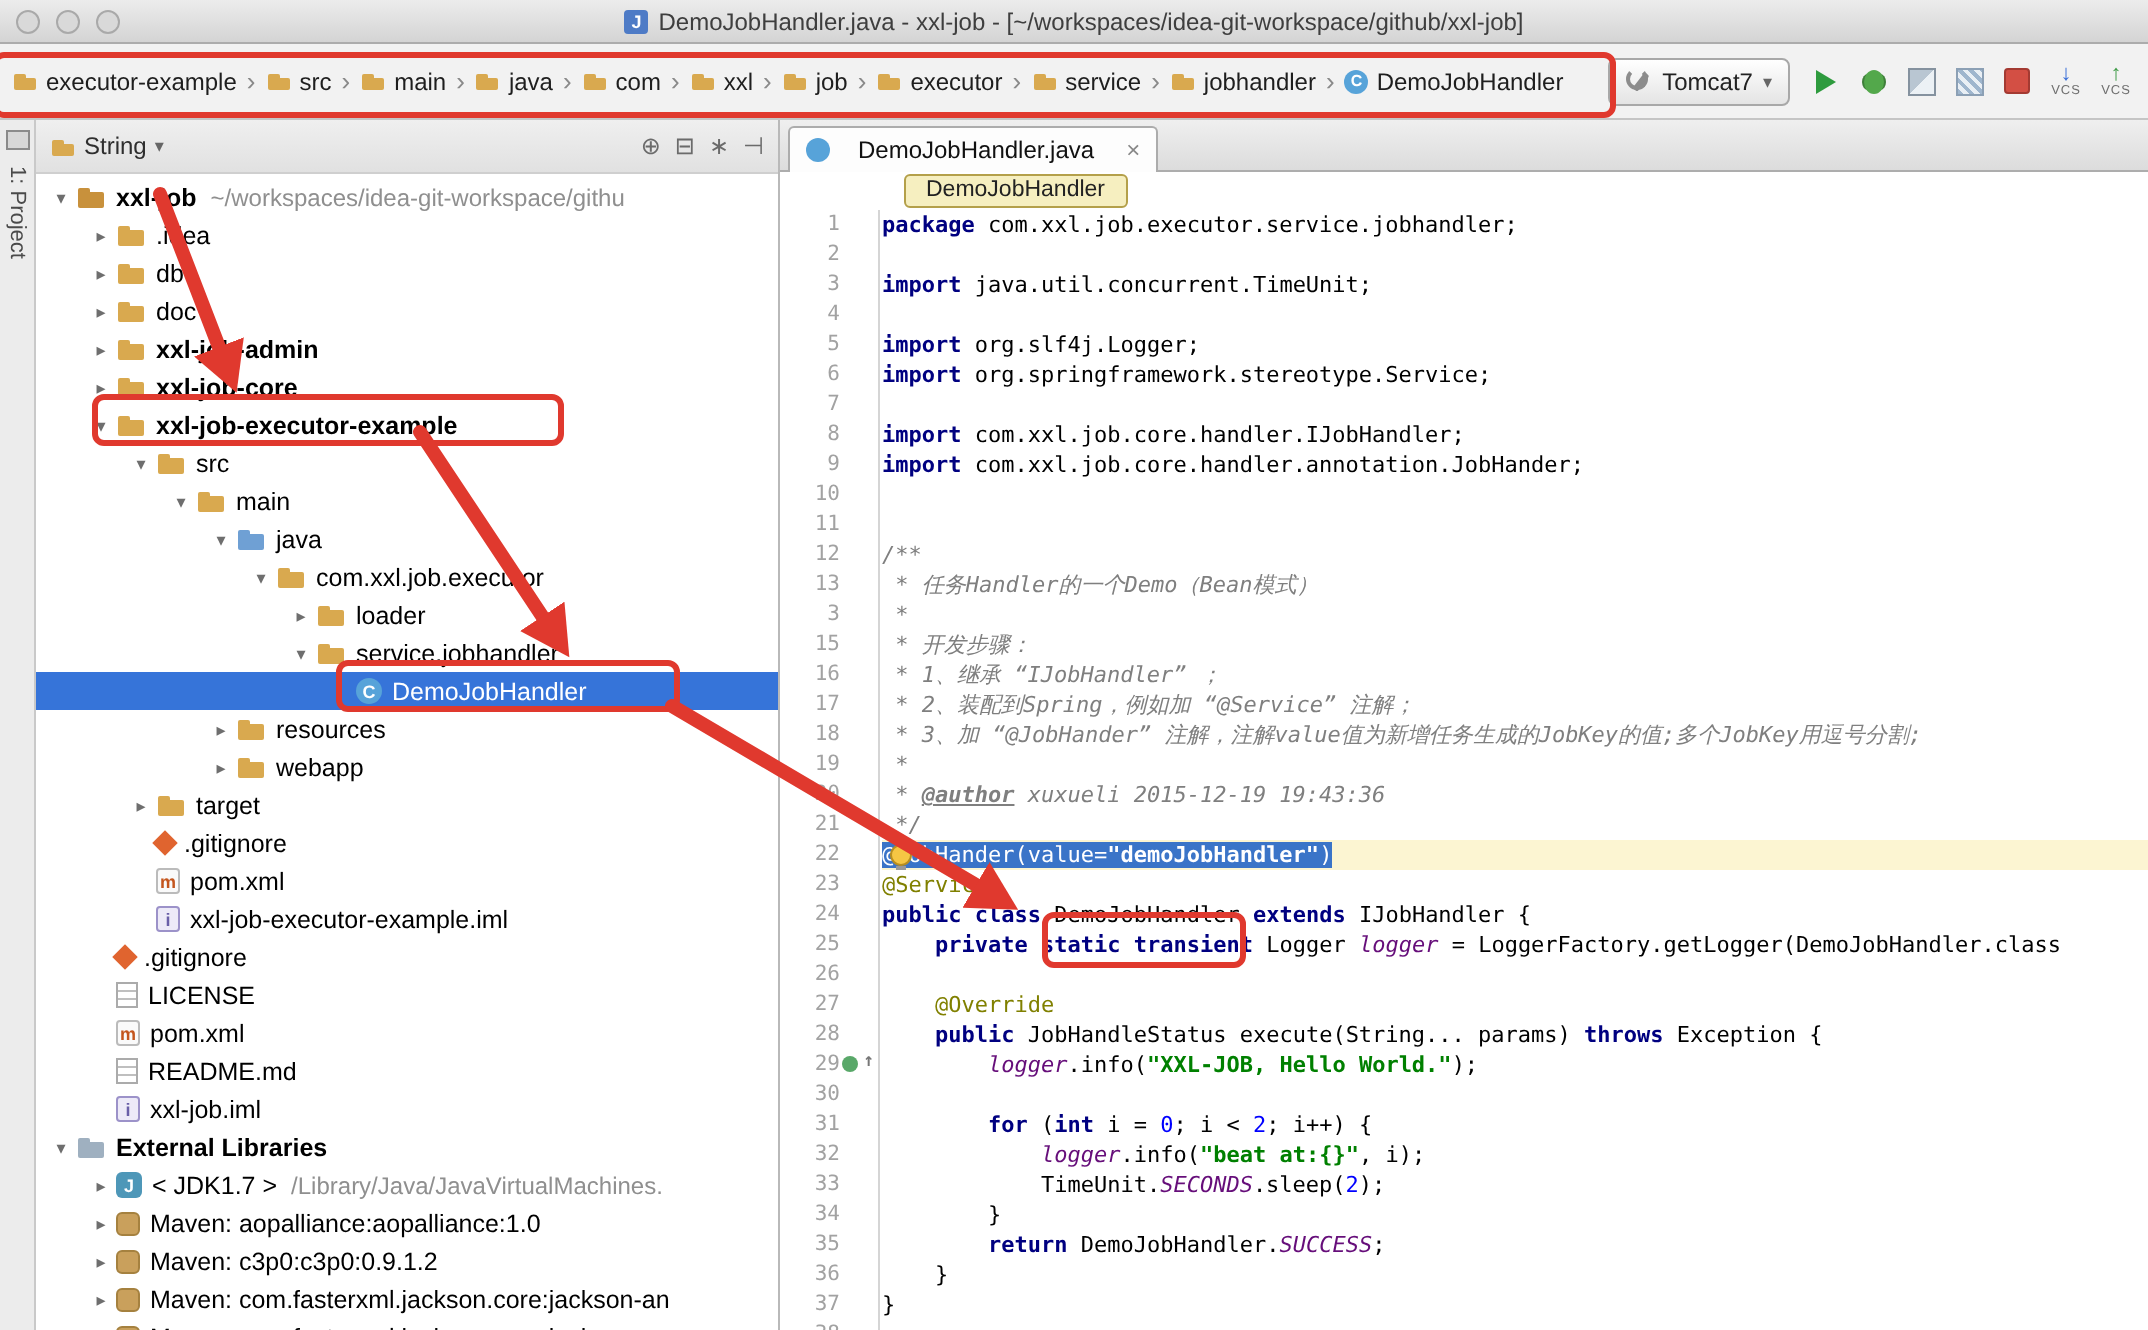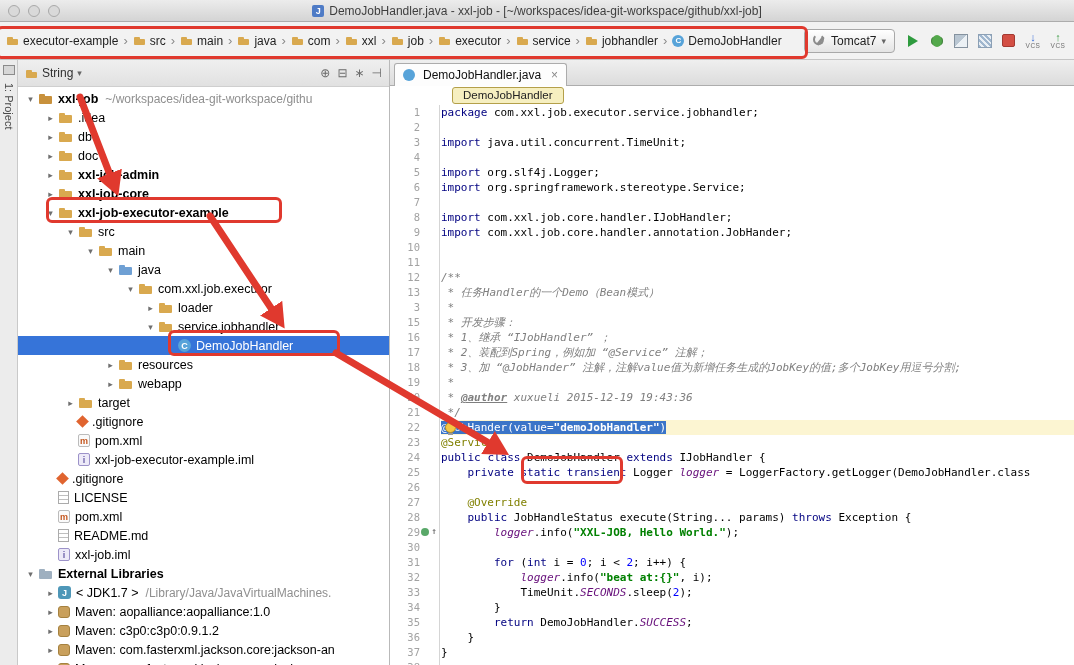--- a/index.html
+++ b/index.html
@@ -66,34 +66,34 @@
   .t-jdk{background:#4E97B8;border-radius:3px;color:#fff;width:13px;height:13px}
   .t-lib{background:#C9A05C;border:1px solid #A5813F;border-radius:3px;width:12px;height:12px}
   .t-git{background:#E0642F;width:9px;height:9px;transform:rotate(45deg)}
   .t-text{background:repeating-linear-gradient(180deg,#FFFFFF 0 3px,#BFBFBF 3px 4px);border:1px solid #ABABAB;width:11px;height:13px}
   .mini{flex:none;width:13px;height:11px;position:relative;display:inline-flex;align-items:center;justify-content:center;font-style:normal;font-size:8px;font-weight:bold}
   .mini.m-class{background:#57A3D9;border-radius:50%;color:#fff;width:12px;height:12px}
 
   
   .editor{flex:1;display:flex;flex-direction:column;min-width:0;background:#fff}
   .tabbar{height:26px;flex:none;background:linear-gradient(#EFEFEF,#DCDCDC);border-bottom:1px solid #ADADAD;display:flex;align-items:flex-end;padding-left:4px}
-  .tab{height:23px;display:flex;align-items:center;gap:8px;padding:9px 8px;background:#FDFDFD;border:1px solid #ACACAC;border-bottom:none;border-radius:3px 3px 0 0;font-size:12px;color:#111;margin-bottom:-1px}
+  .tab{height:23px;display:flex;align-items:center;gap:14px;padding:9px 8px;background:#FDFDFD;border:1px solid #ACACAC;border-bottom:none;border-radius:3px 3px 0 0;font-size:12px;color:#111;margin-bottom:-1px}
   .tclose{color:#888;font-size:12px;margin-left:2px;cursor:default}
   .crumbrow{height:19px;flex:none;display:flex;align-items:center;padding-left:62px;background:#fff}
   .chip{background:#F6EFC0;border:1px solid #B4A04A;border-radius:3px;font-size:11.5px;padding:0 10px;line-height:15px;color:#222}
   .codewrap{flex:1;position:relative;font-family:"DejaVu Sans Mono","Liberation Mono",monospace;font-size:11px;line-height:15px;overflow:hidden;background:#fff}
   .gutter{position:absolute;top:0;left:0;bottom:0;width:50px;background:#FFFFFF;border-right:1px solid #D5D5D5}
   .gl{height:15px;text-align:right;padding-right:19px;color:#A2A2A2;font-size:10.5px;position:relative}
   .ovr{position:absolute;right:2px;top:2px;width:16px;height:11px}
   .ovr::before{content:"";position:absolute;left:0;top:1px;width:8px;height:8px;border-radius:50%;background:#59A869}
   .ovr::after{content:"↑";position:absolute;right:0;top:-3px;color:#777;font-size:9px;font-weight:bold}
   .codelines{position:absolute;left:51px;top:0;right:0}
   .cl{height:15px;white-space:pre}
   .cl.caret{background:#FCF5D2}
-  .tk-k{color:#000080;font-weight:normal}
+  .tk-k{color:#000080;font-weight:bold}
   .tk-p{color:#000}
   .tk-d{color:#7F7F7F;font-style:italic}
   .tk-dt{color:#7F7F7F;font-style:italic;font-weight:bold;text-decoration:underline}
   .tk-a{color:#808000}
   .tk-s{color:#008000;font-weight:bold}
   .tk-n{color:#0000FF}
   .tk-f{color:#660E7A;font-style:italic}
   .tk-sel{background:#3A74C8;color:#FFF}
   .tk-sels{background:#3A74C8;color:#FFF;font-weight:bold}
   .bulb{position:absolute;left:55px;top:317px;width:11px;height:11px;background:#F5C644;border:1px solid #B98E1F;border-radius:50%}

